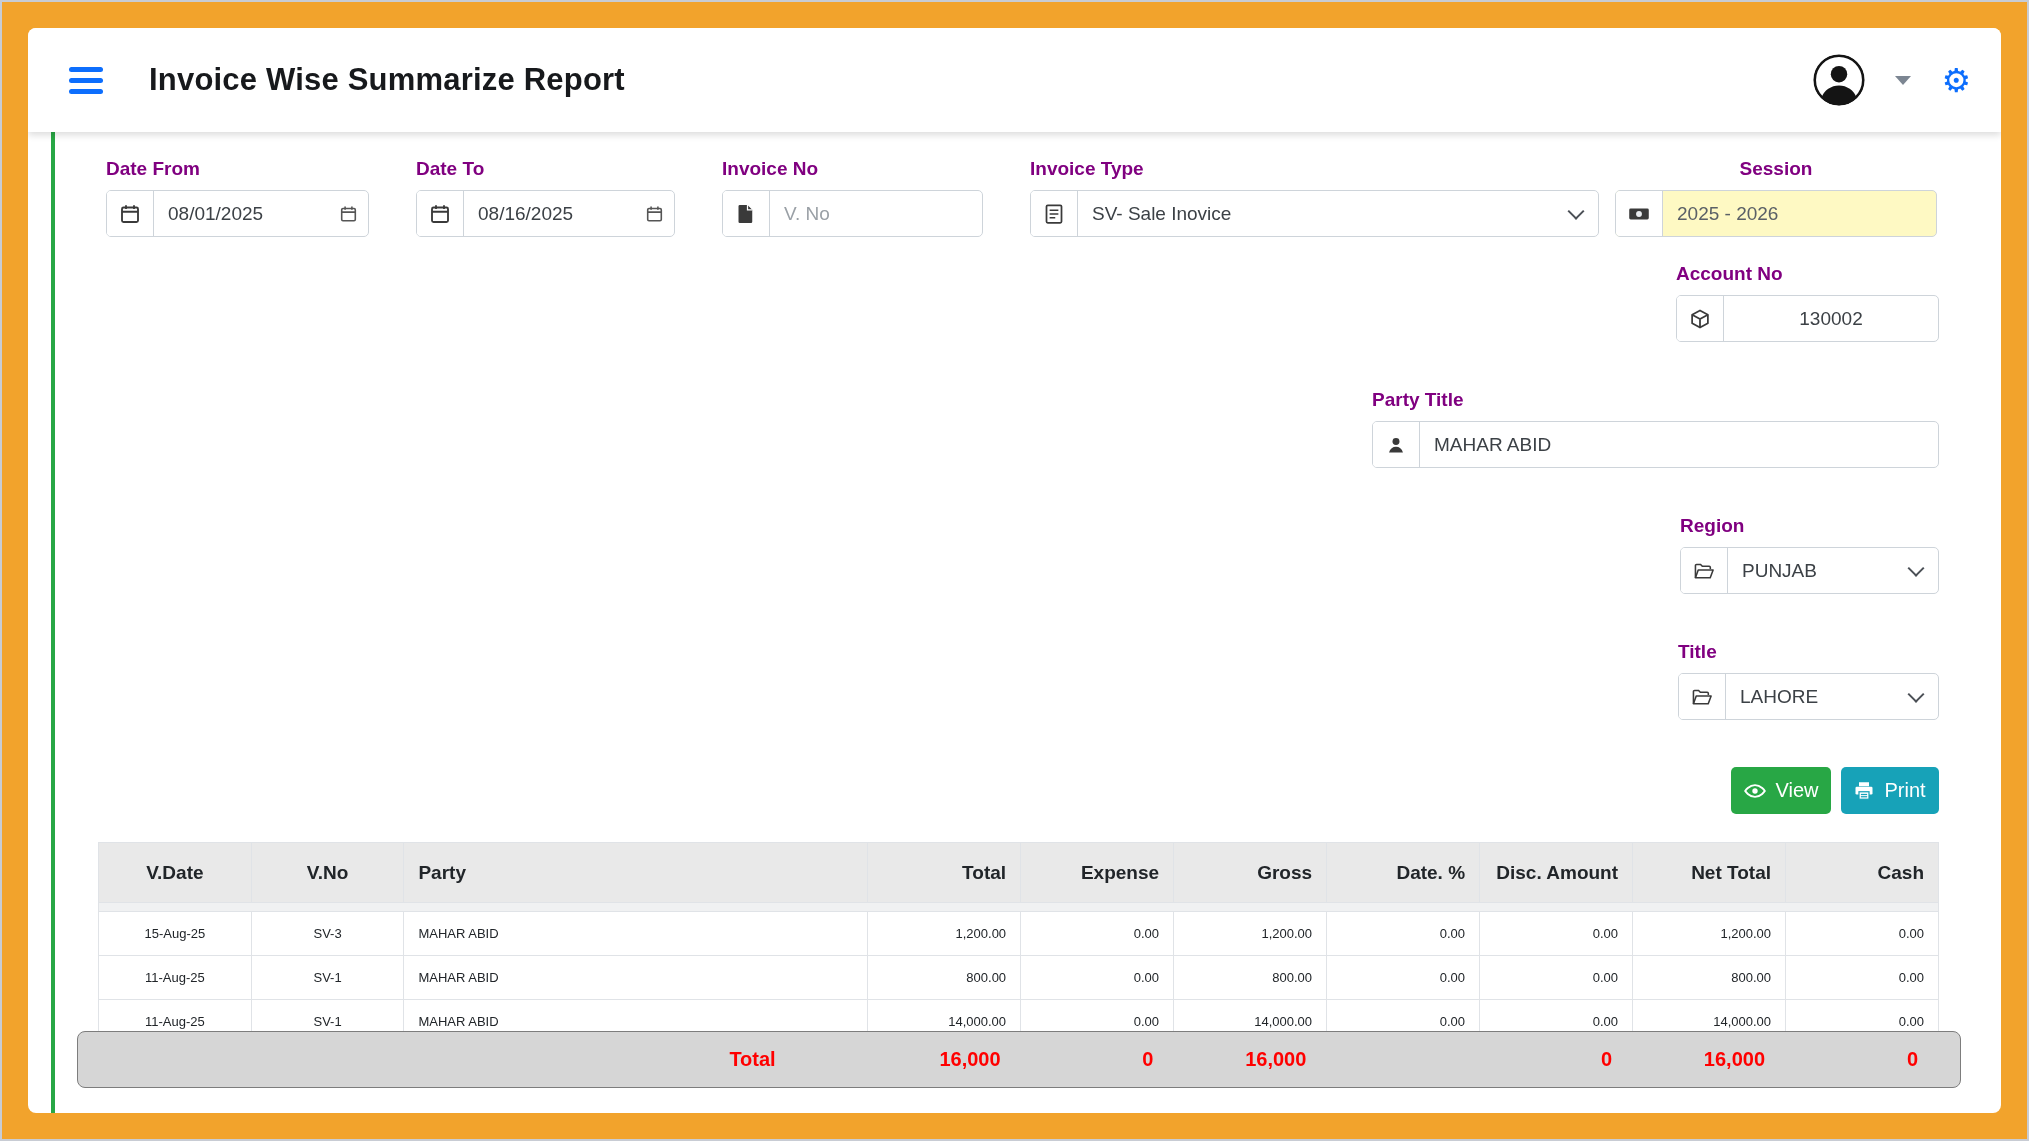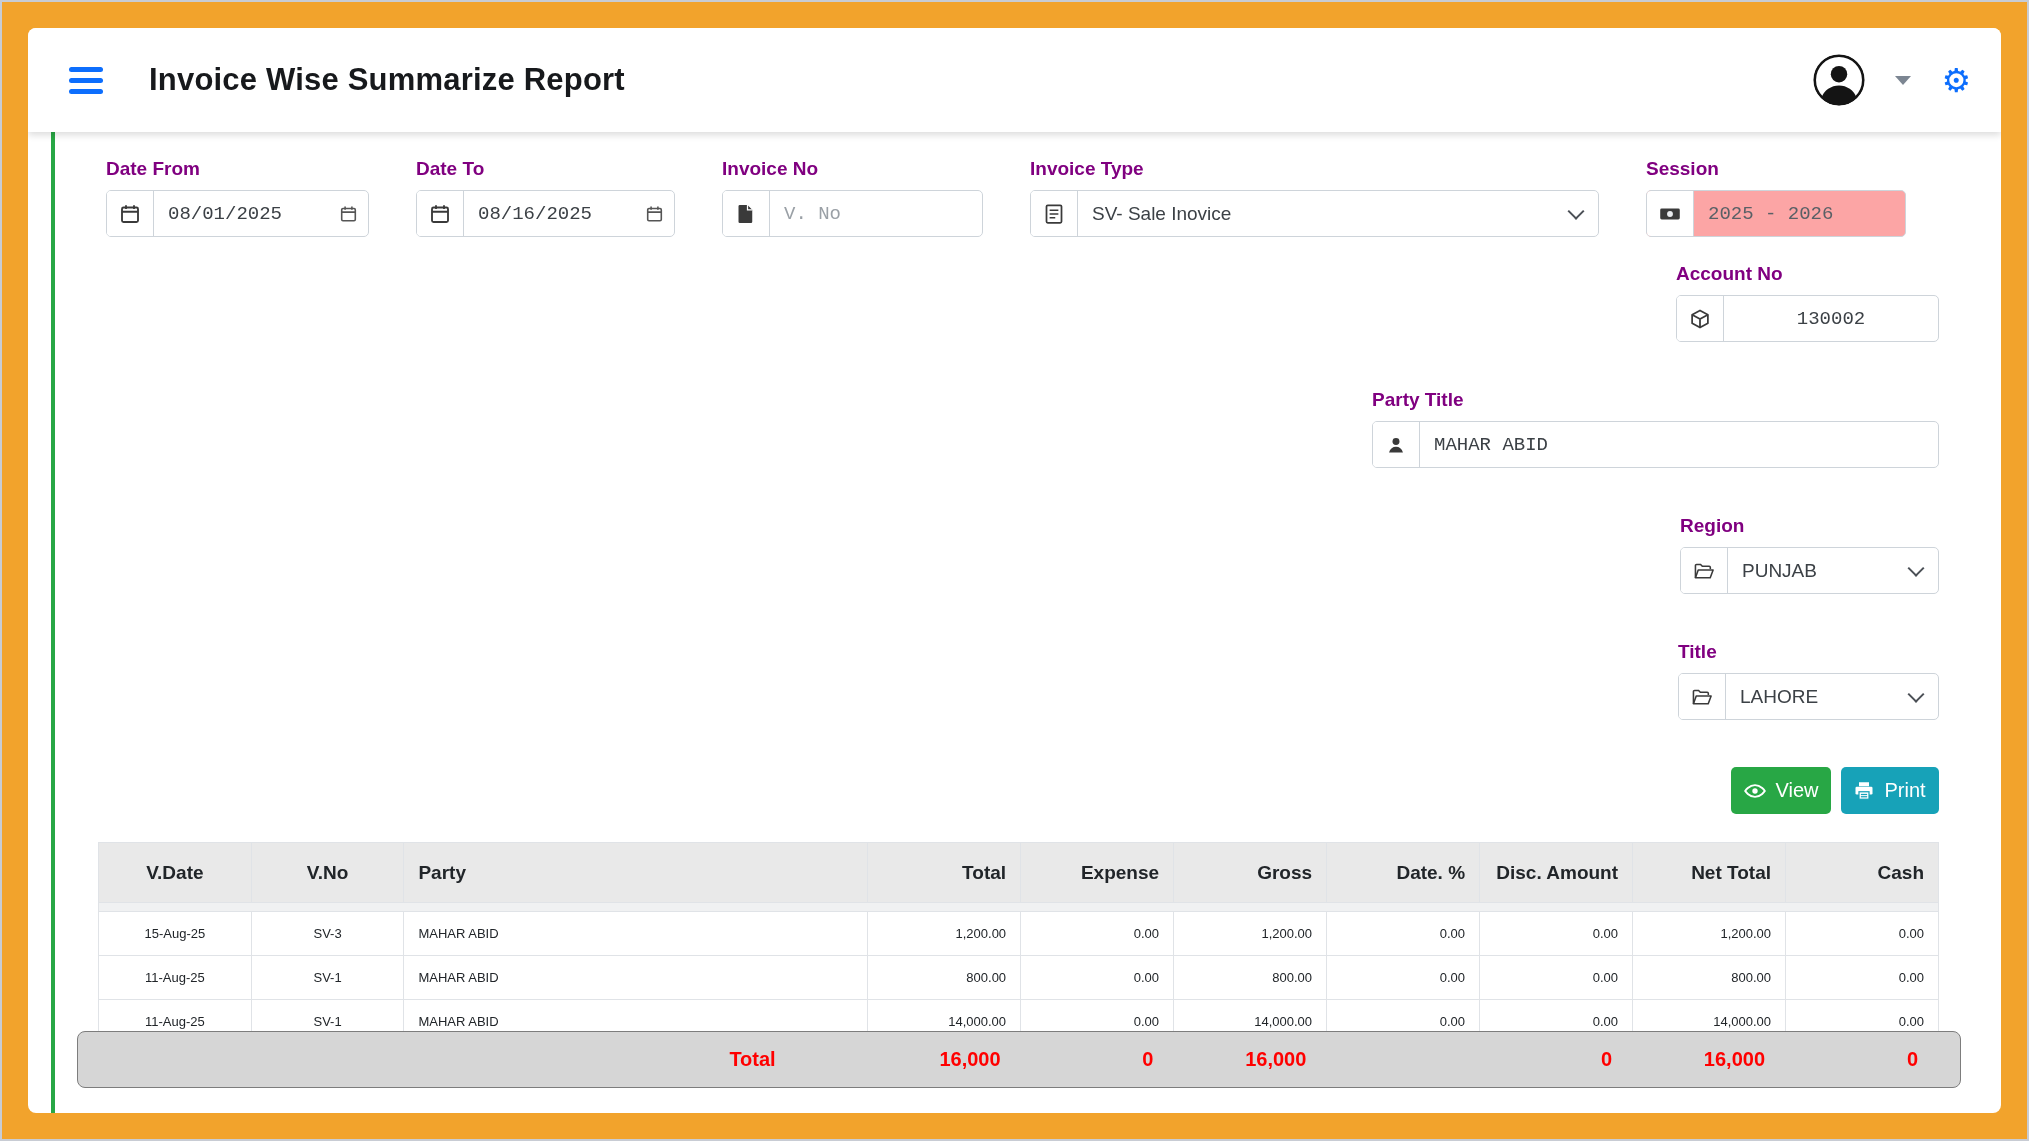--- a/index.html
+++ b/index.html
@@ -50,37 +50,37 @@
     display: flex; flex-direction: column;
   }
 
   
   .filters { padding: 26px 62px 0 43px; flex: none; }
   .filter-row { display: flex; gap: 47px; align-items: flex-end; }
   .filter-row + .filter-row { margin-top: 26px; flex-direction: column; }
   .fgroup { display: flex; flex-direction: column; }
   .fgroup > label { color: var(--label, #800080); font-weight: 700; font-size: 19px; margin-bottom: 10px; }
   .gw1 { width: 263px; margin-left: 8px; } .gw2 { width: 259px; } .gw3 { width: 261px; }
-  .gw4 { width: 569px; } .gw5 { width: 260px; } .gw6 { width: 567px; }
+  .gw4 { width: 569px; } .gw5 { width: 260px; align-items: center; } .gw6 { width: 567px; }
   .igroup {
     display: flex; align-items: stretch; height: 47px;
     border: 1px solid #ced4da; border-radius: 5px; background: #fff;
     position: relative;
   }
   .igroup .iprefix {
     width: 47px; flex: none; display: flex; align-items: center; justify-content: center;
     border-right: 1px solid #ced4da; background: #fff;
     border-radius: 4px 0 0 4px;
   }
   .igroup input {
     flex: 1; min-width: 0; border: none; outline: none; background: transparent;
-    font-family: Liberation Mono, monospace; font-size: 19px; color: #3c4146; padding: 0 14px;
+    font-family: Liberation Sans, sans-serif; font-size: 19px; color: #3c4146; padding: 0 14px;
   }
   .igroup input::placeholder { color: #9aa0a6; }
-  .igroup.disabled { background: #fca5a5; }
+  .igroup.disabled { background: #fef9c3; }
   .igroup.disabled input { color: #5a6066; }
   .center-text { text-align: center; }
   .date-pad input { padding-right: 44px; }
   .dpick { position: absolute; right: 11px; top: 50%; transform: translateY(-50%); cursor: pointer; line-height: 0; }
   .igroup select {
     flex: 1; min-width: 0; border: none; outline: none; background: transparent;
     font-family: inherit; font-size: 19px; color: #3c4146; padding: 0 38px 0 14px;
     appearance: none; -webkit-appearance: none; -moz-appearance: none; cursor: pointer;
   }
   .igroup.sel::after {

